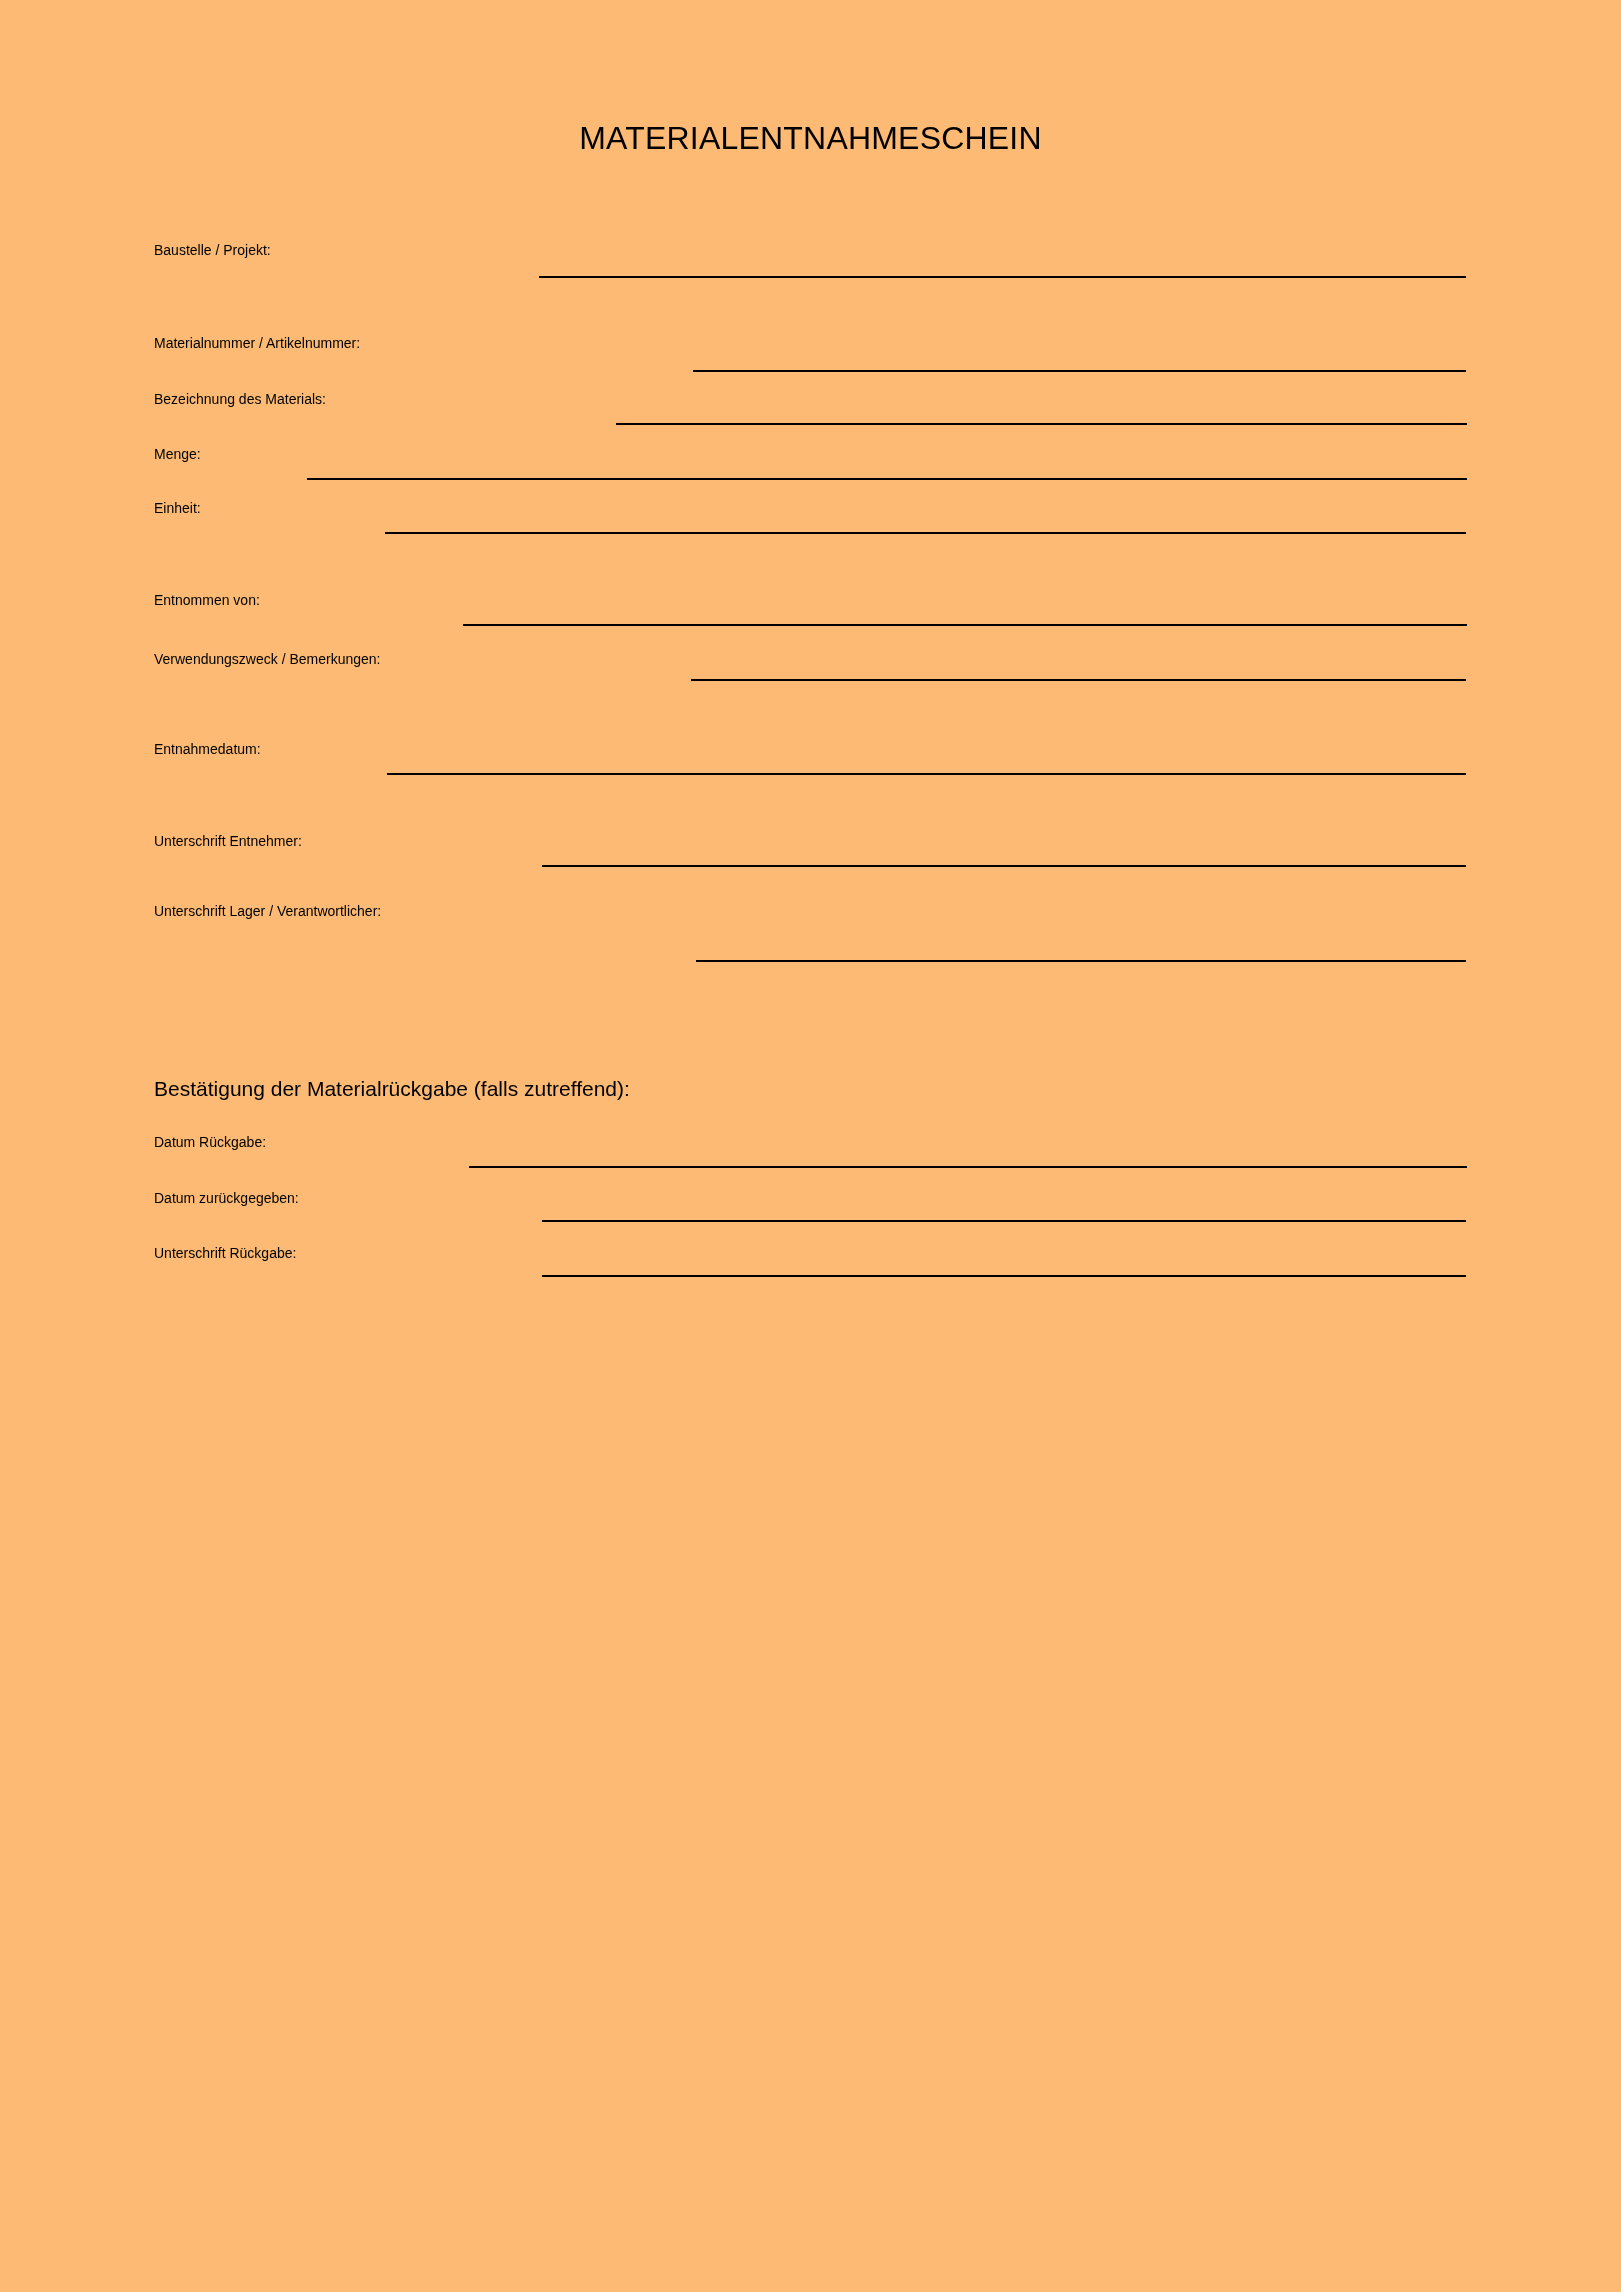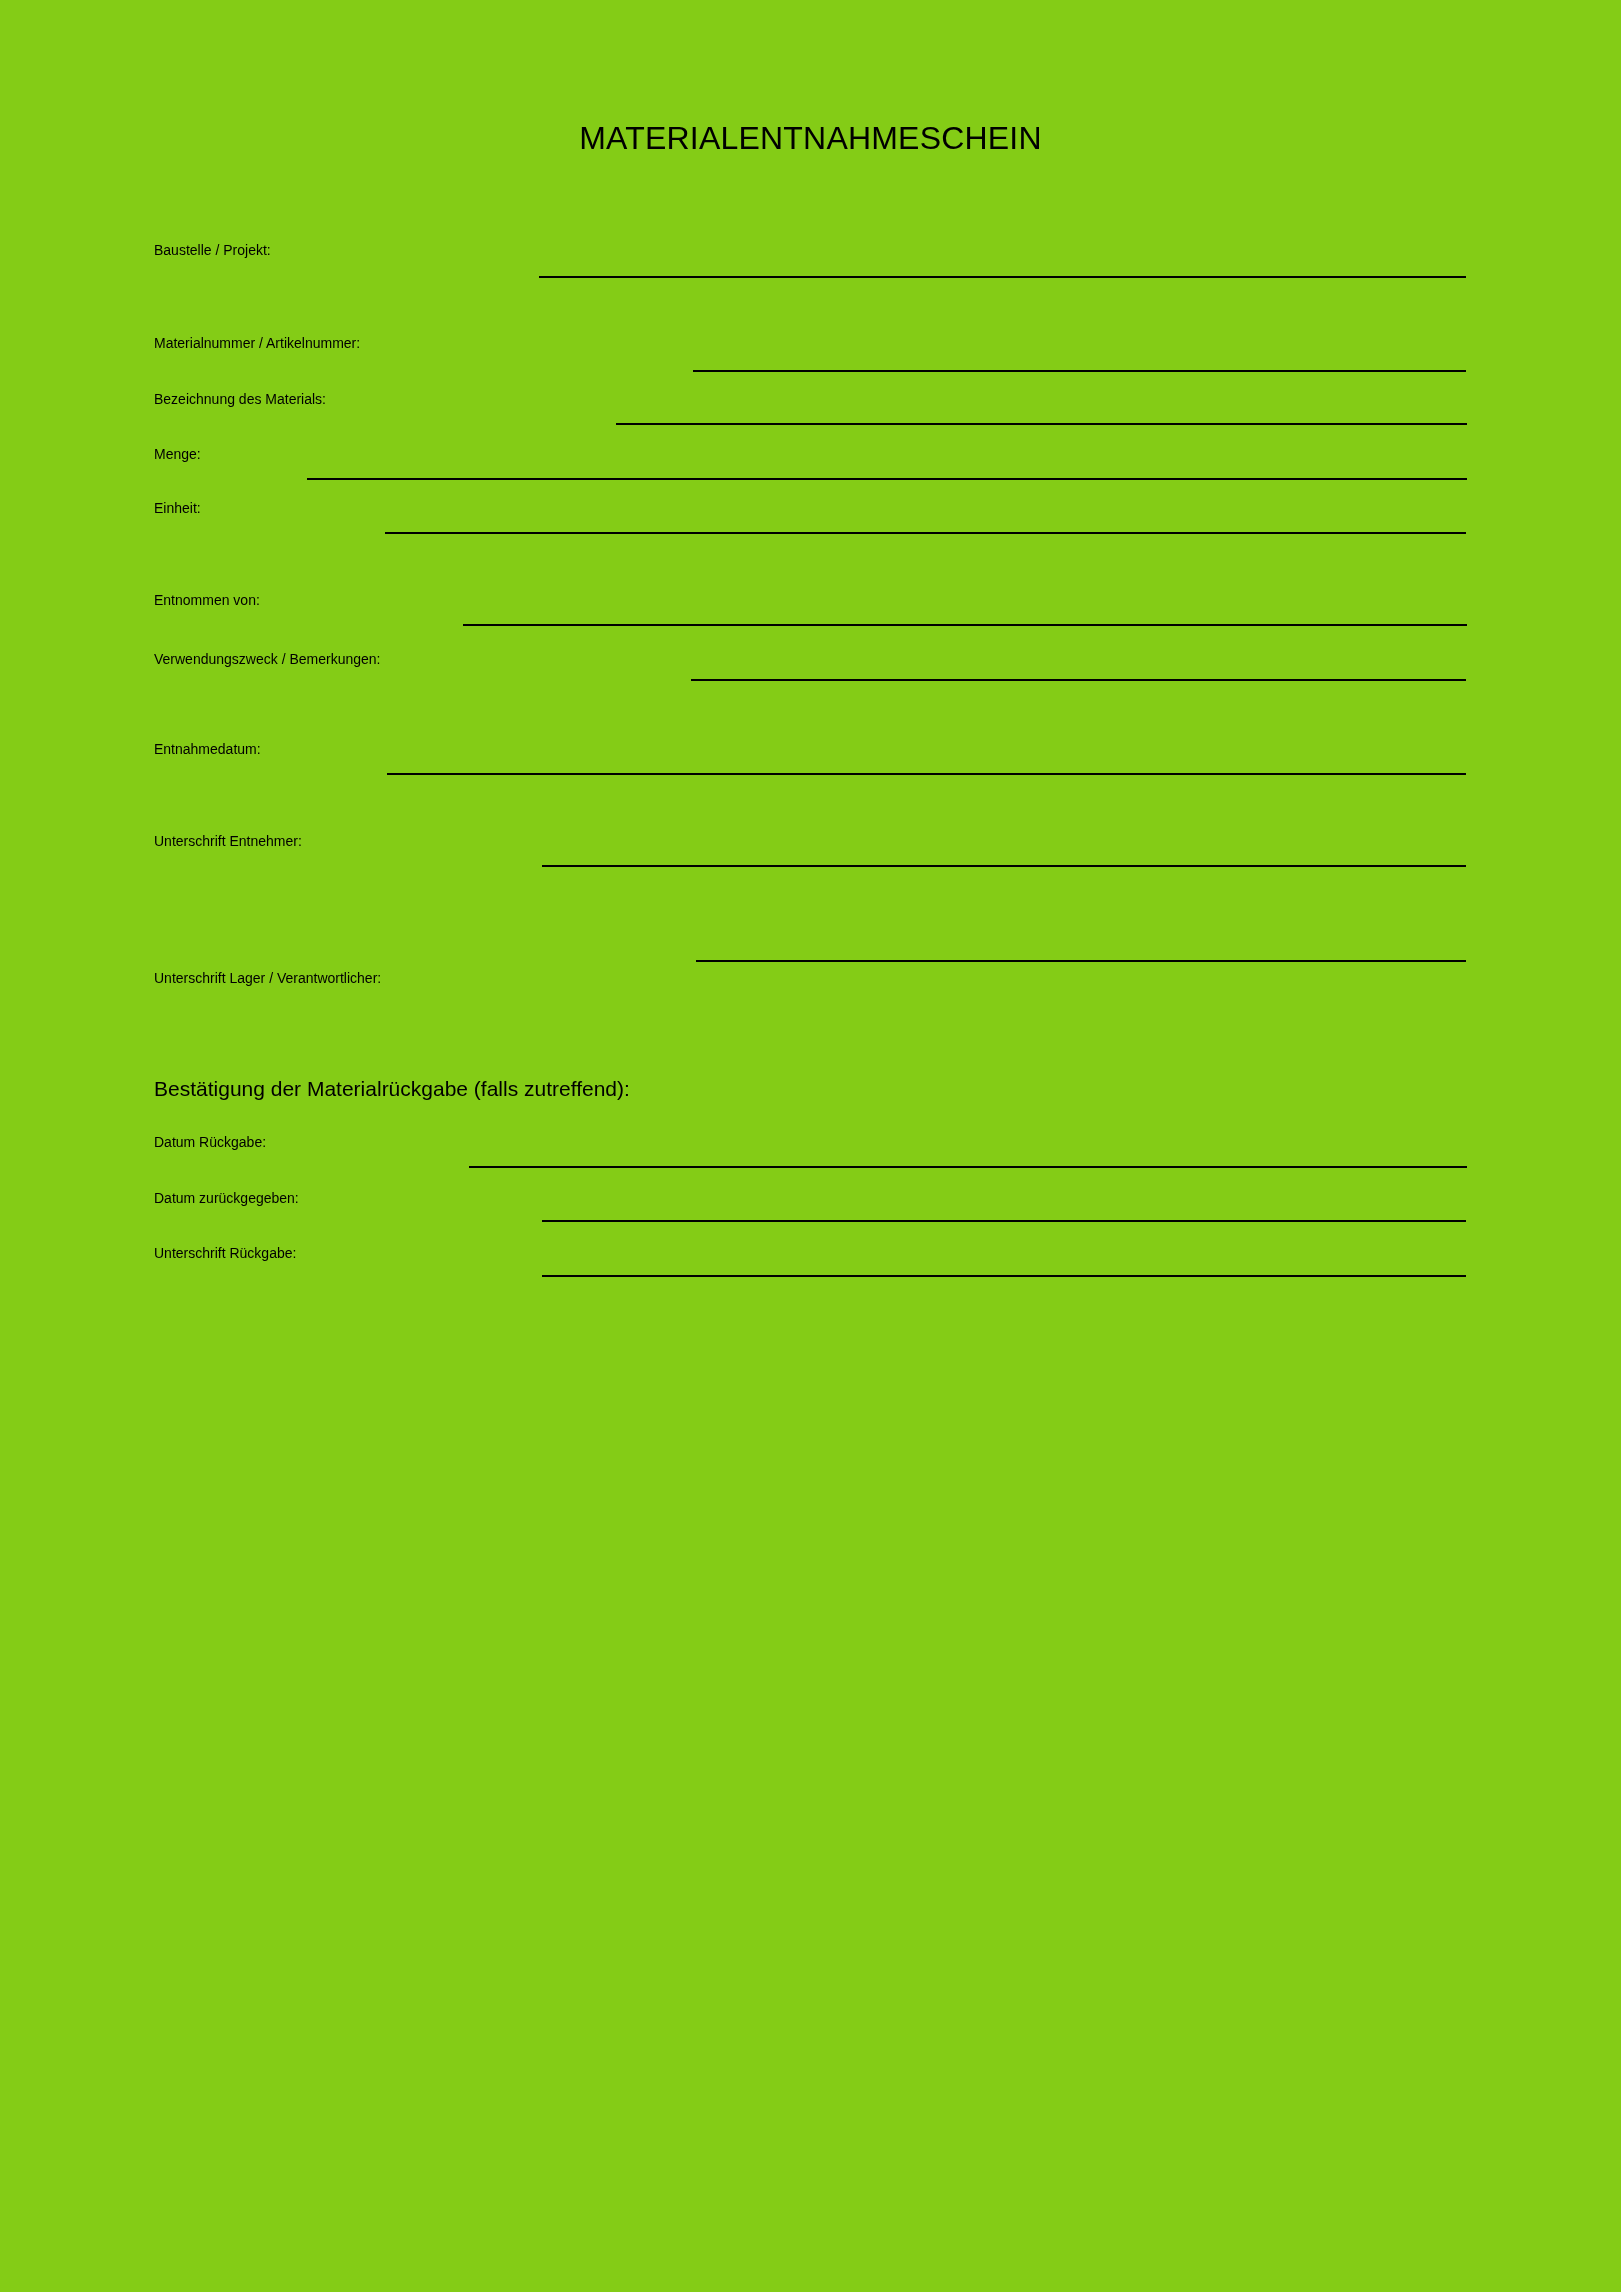--- a/index.html
+++ b/index.html
@@ -9,21 +9,21 @@
     background: #ffffff;
   }
   body {
     font-family: "Liberation Sans", sans-serif;
     color: #000000;
   }
   .page {
     position: relative;
     width: 1621px;
     height: 2293px;
-    background: #84cc16;
+    background: #fdba74;
     overflow: hidden;
   }
   .doc-title {
     position: absolute;
     left: 0;
     top: 120px;
     width: 1621px;
     text-align: center;
     font-size: 32px;
     font-weight: 400;
@@ -72,21 +72,21 @@
       <div class="field-label" style="left: 154px; top: 501px;">Einheit:</div>
       <div class="field-rule" style="left: 385px; top: 532px; width: 1081px;"></div>
       <div class="field-label" style="left: 154px; top: 593px;">Entnommen von:</div>
       <div class="field-rule" style="left: 463px; top: 624px; width: 1004px;"></div>
       <div class="field-label" style="left: 154px; top: 652px;">Verwendungszweck / Bemerkungen:</div>
       <div class="field-rule" style="left: 691px; top: 679px; width: 775px;"></div>
       <div class="field-label" style="left: 154px; top: 742px;">Entnahmedatum:</div>
       <div class="field-rule" style="left: 387px; top: 773px; width: 1079px;"></div>
       <div class="field-label" style="left: 154px; top: 834px;">Unterschrift Entnehmer:</div>
       <div class="field-rule" style="left: 542px; top: 865px; width: 924px;"></div>
-      <div class="field-label" style="left: 154px; top: 971px;">Unterschrift Lager / Verantwortlicher:</div>
+      <div class="field-label" style="left: 154px; top: 904px;">Unterschrift Lager / Verantwortlicher:</div>
       <div class="field-rule" style="left: 696px; top: 960px; width: 770px;"></div>
       <div class="section-heading" style="left: 154px; top: 1078px;">Bestätigung der Materialrückgabe (falls zutreffend):</div>
       <div class="field-label" style="left: 154px; top: 1135px;">Datum Rückgabe:</div>
       <div class="field-rule" style="left: 469px; top: 1166px; width: 998px;"></div>
       <div class="field-label" style="left: 154px; top: 1191px;">Datum zurückgegeben:</div>
       <div class="field-rule" style="left: 542px; top: 1220px; width: 924px;"></div>
       <div class="field-label" style="left: 154px; top: 1246px;">Unterschrift Rückgabe:</div>
       <div class="field-rule" style="left: 542px; top: 1275px; width: 924px;"></div>
     </div>
 

